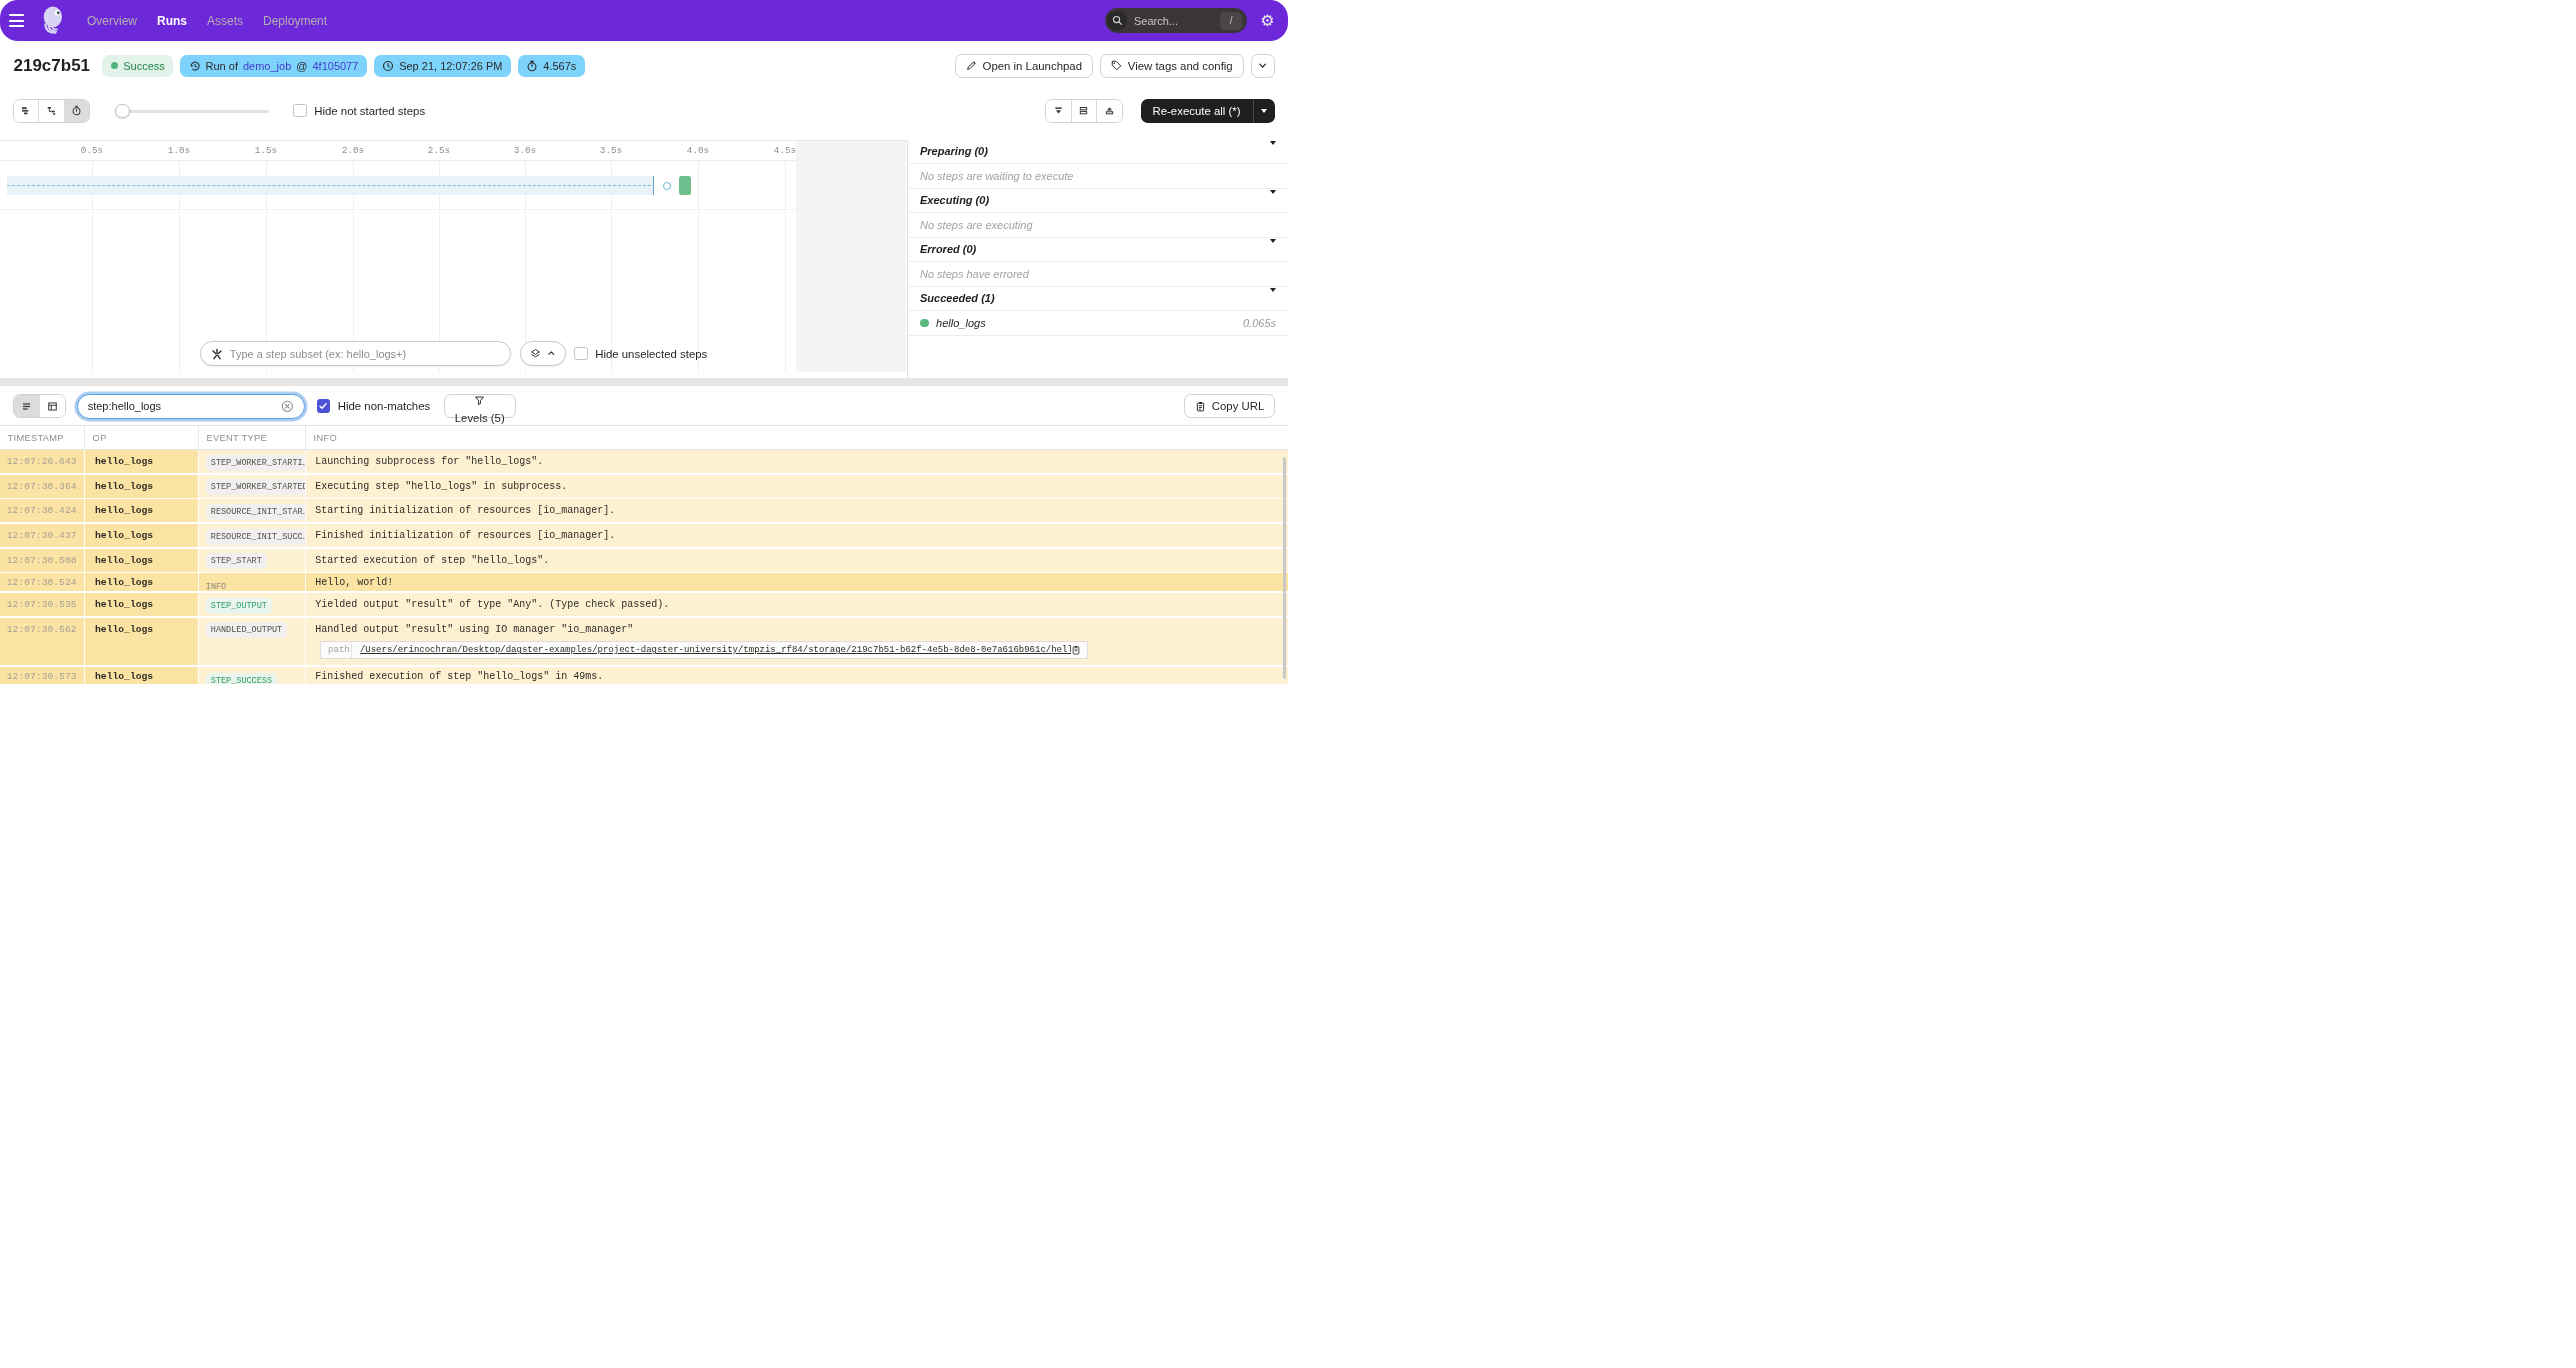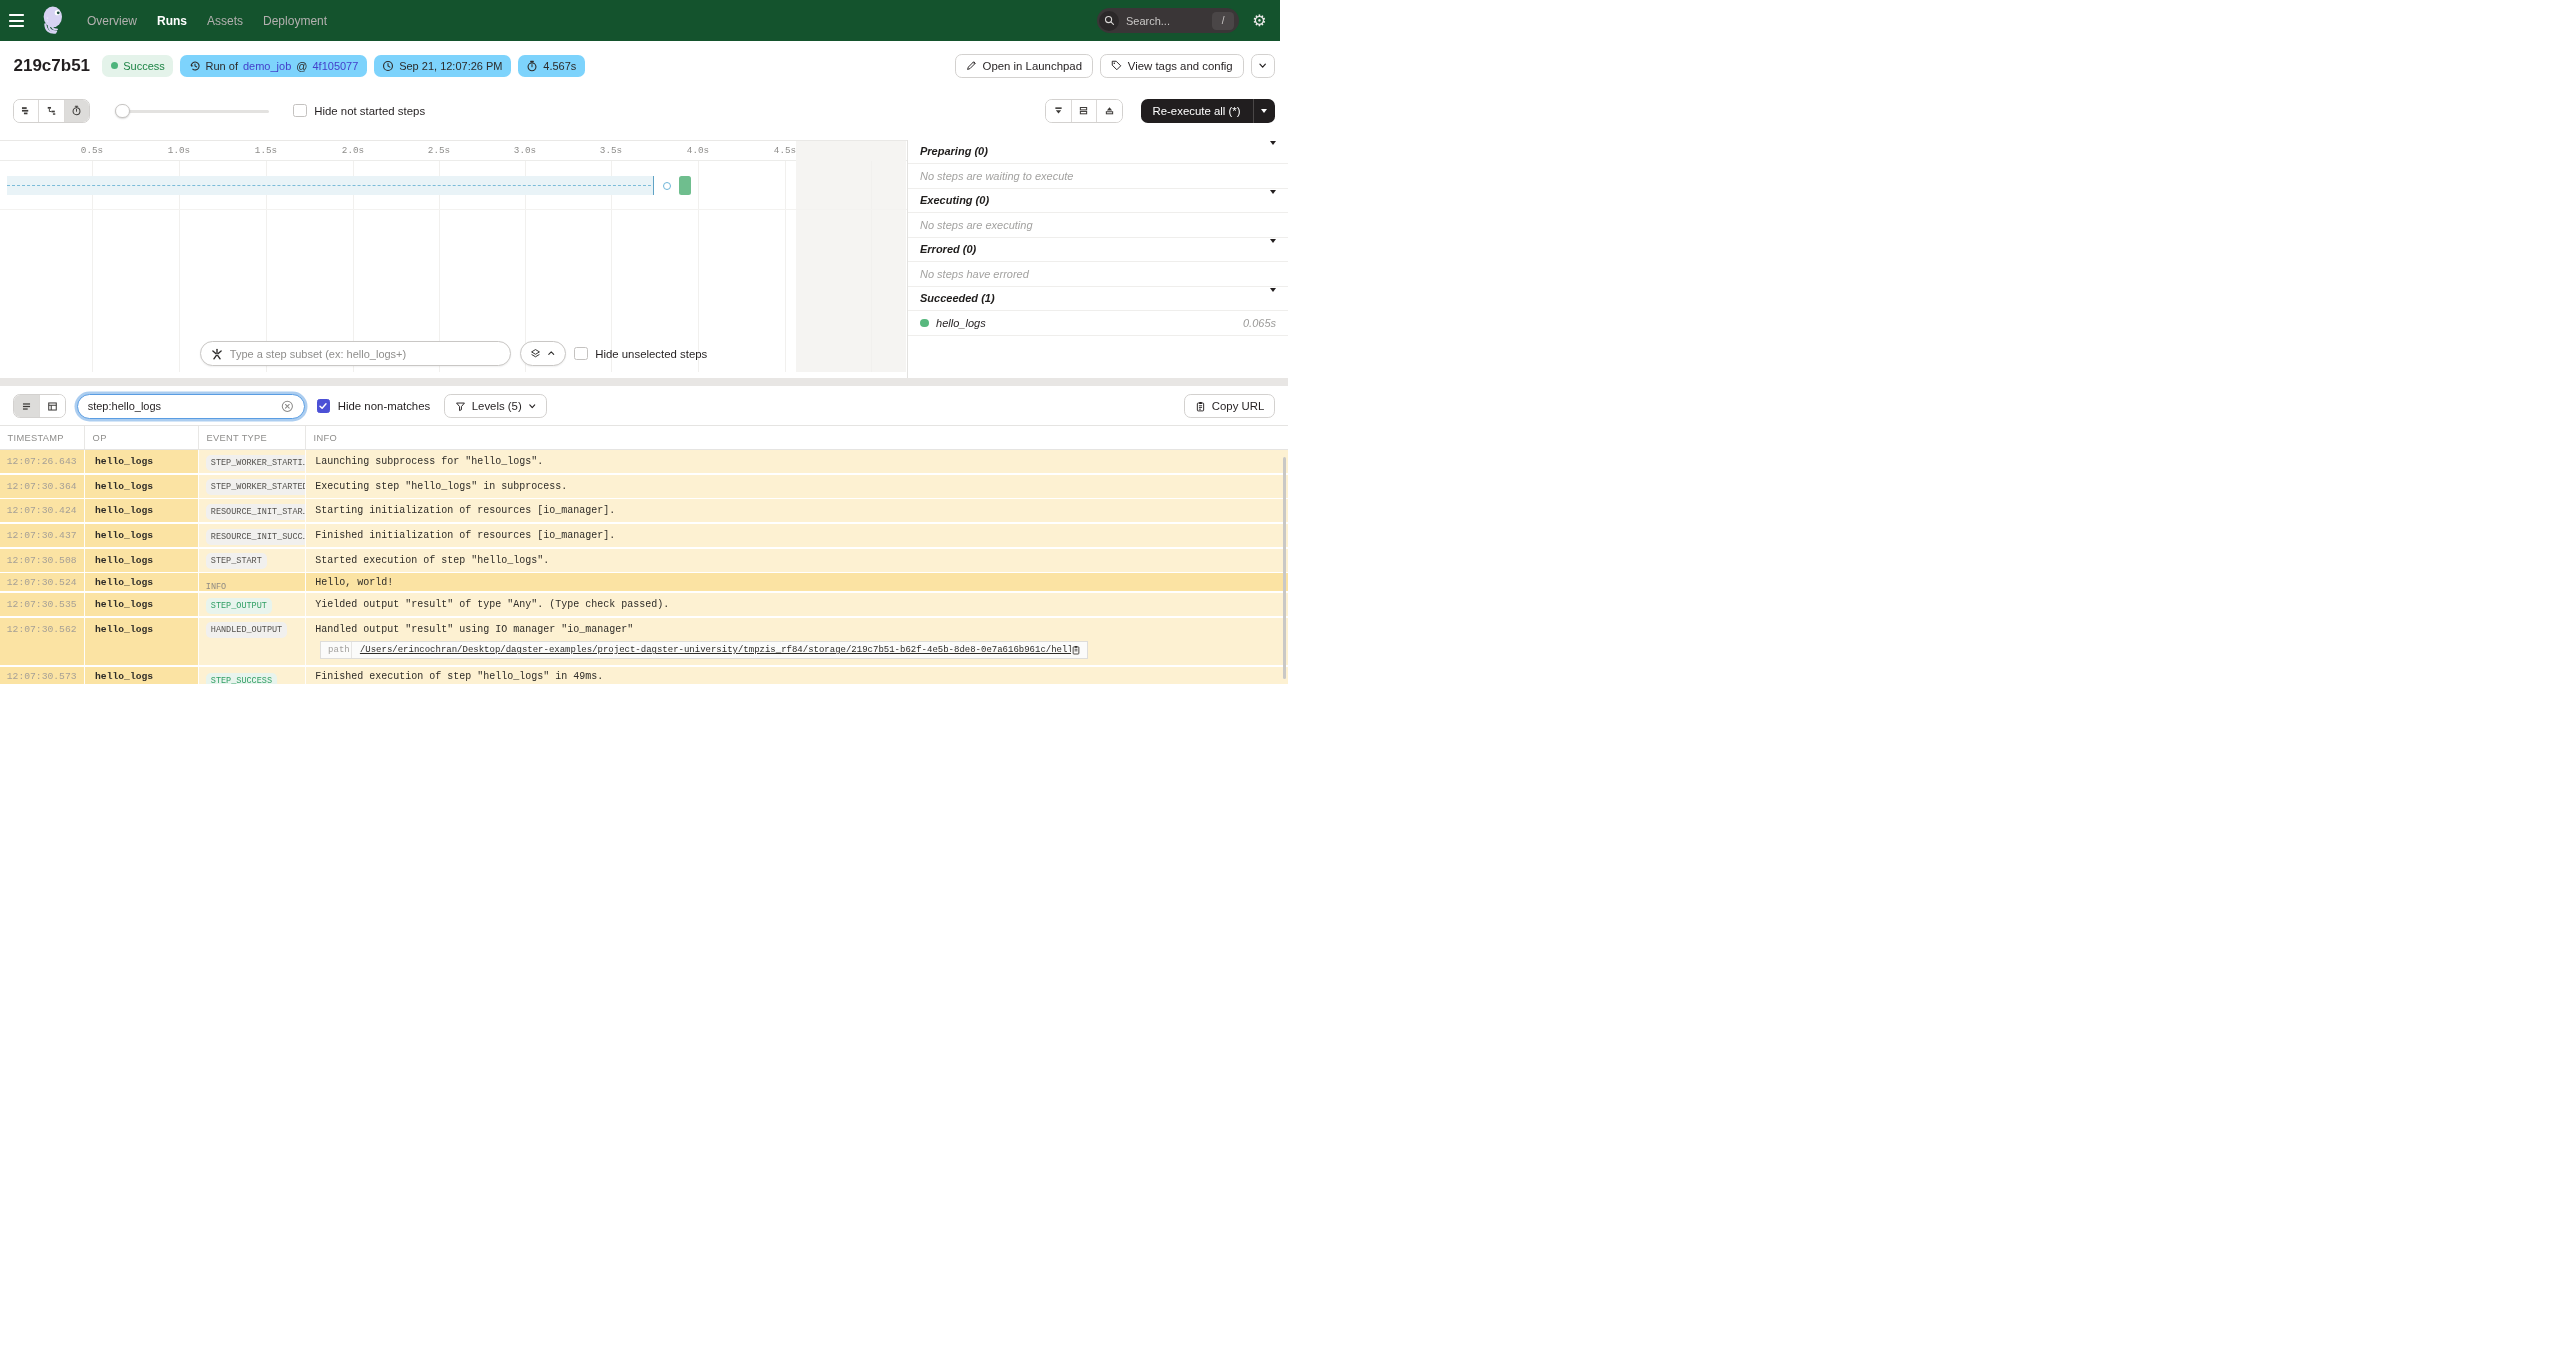--- a/index.html
+++ b/index.html
@@ -1,22 +1,22 @@
 <!DOCTYPE html>
 <html style="font-size:13.5px"><head>
 <meta charset="utf-8">
 <style>
   html,body{margin:0;padding:0;background:#fff;}
   .page{position:relative;width:1288px;height:684px;overflow:hidden;background:#fff;
         font-family:"Liberation Sans",sans-serif;color:#231f20;}
   svg{display:block;}
 
   
-  .topnav{position:absolute;top:0;left:0;right:8px;height:41px;background:#14532d;
-          display:flex;align-items:center;}
+  .topnav{position:absolute;top:0;left:0;right:0;height:41px;background:#6d28d9;
+          display:flex;align-items:center;border-radius:18px;}
   .hamburger{width:32px;height:41px;display:flex;flex-direction:column;justify-content:center;
              align-items:center;gap:3.4px;cursor:pointer;}
   .hamburger span{display:block;width:15px;height:2px;background:#fff;border-radius:0.8px;}
   .logo{margin-left:5px;width:30px;height:34px;}
   .nav-links{display:flex;gap:20px;margin-left:20px;}
   .nav-link{font-size:12px;color:#b3b0af;cursor:pointer;}
   .nav-link.active{color:#fff;font-weight:bold;}
   .nav-right{margin-left:auto;display:flex;align-items:center;gap:13.5px;margin-right:13.5px;}
   .search-pill{width:142px;height:24.5px;background:#3a3637;border-radius:12.7px;display:flex;
                align-items:center;cursor:text;}
@@ -118,21 +118,21 @@
   .log-toolbar{position:absolute;top:386px;left:0;right:0;height:40px;background:#fff;display:flex;
                align-items:center;padding:0 12.7px;box-sizing:border-box;}
   .lt-seg .segbtn{width:25px;}
   .filter-input{margin-left:11px;width:228px;height:25px;border-radius:13.5px;border:0.8px solid #5a9de2;
                 box-shadow:0 0 0 2.5px #abcdf0;display:flex;align-items:center;padding:0 10px;
                 box-sizing:border-box;background:#fff;}
   .filter-input input{border:none;outline:none;flex:1;font-size:11px;color:#231f20;
                 font-family:"Liberation Sans",sans-serif;background:transparent;padding:0;}
   .clear-btn{color:#8b8a88;cursor:pointer;flex:none;}
   .ml14{margin-left:12px;}
-  .levels-btn{margin-left:13.5px;}
+  .levels-btn{margin-left:13.5px;flex-direction:column;}
   .copy-btn{margin-left:auto;}
 
   
   .tbl-head{position:absolute;top:425px;left:0;right:0;height:24.5px;background:#fff;
             border-top:0.8px solid #e5e4e2;border-bottom:0.8px solid #e5e4e2;display:flex;
             box-sizing:border-box;}
   .th{font-size:9.3px;color:#8e8d8b;letter-spacing:0.3px;padding:6.8px 0 0 7.6px;box-sizing:border-box;
       border-right:0.8px solid #e8e7e5;}
   .w-ts{width:85px;flex:none;} .w-op{width:114px;flex:none;} .w-type{width:107px;flex:none;}
   .w-info{flex:1;border-right:none;}

